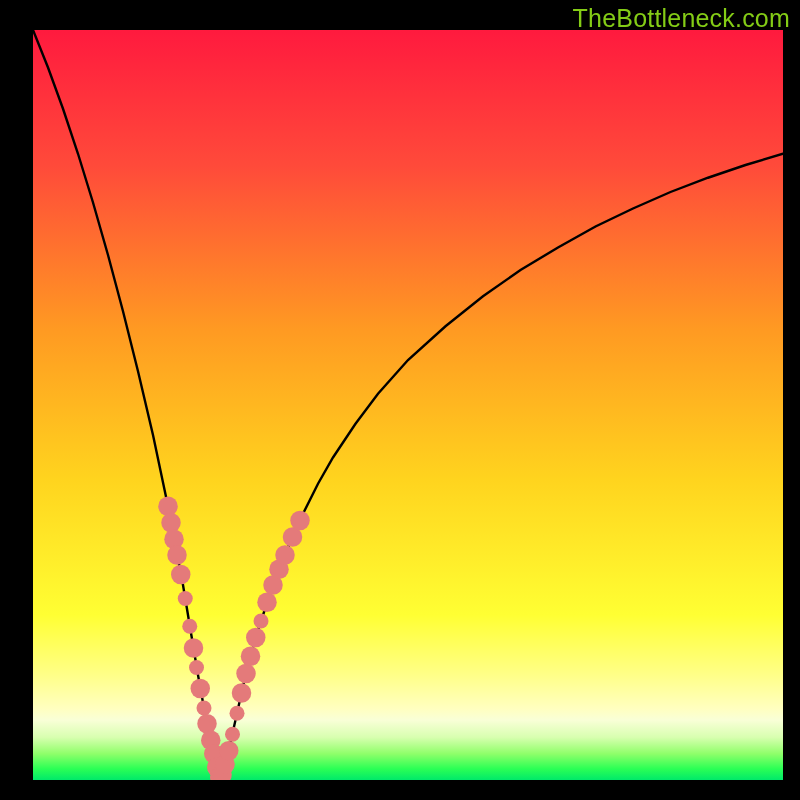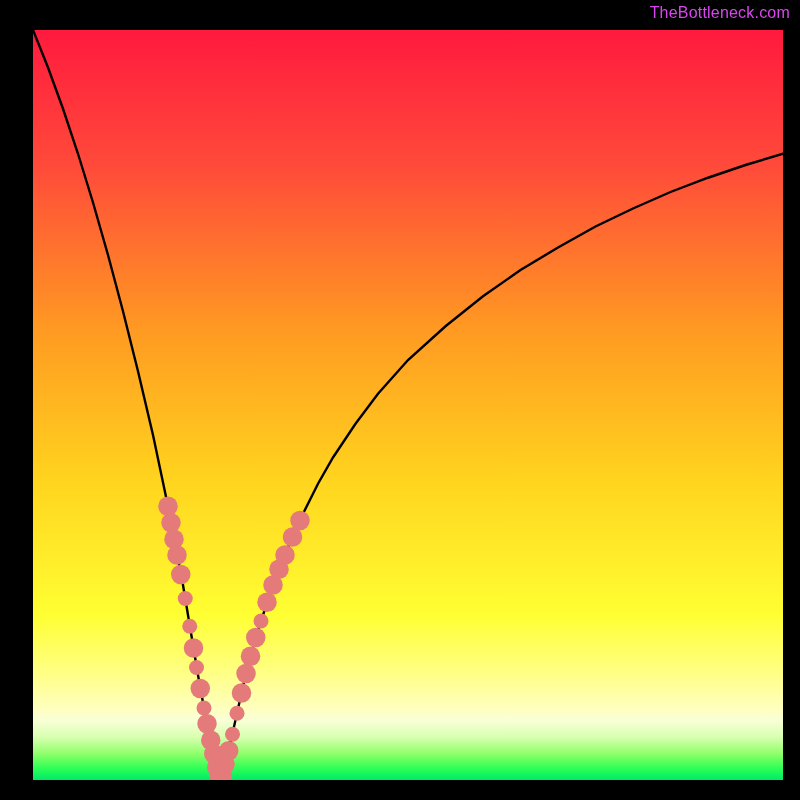--- a/index.html
+++ b/index.html
@@ -20,22 +20,22 @@
     background: #000;
   }
   .plot {
     position: absolute;
     background: #fff;
   }
   .watermark {
     position: absolute;
     top: 4px;
     right: 10px;
-    color: #d946ef;
-    font-size: 16px;
+    color: #84cc16;
+    font-size: 25px;
     font-weight: 400;
     letter-spacing: 0.2px;
     font-family: Arial, Helvetica, sans-serif;
   }
   svg { display: block; }
 </style>
 </head>
 <body>
 
 <div class="frame">

